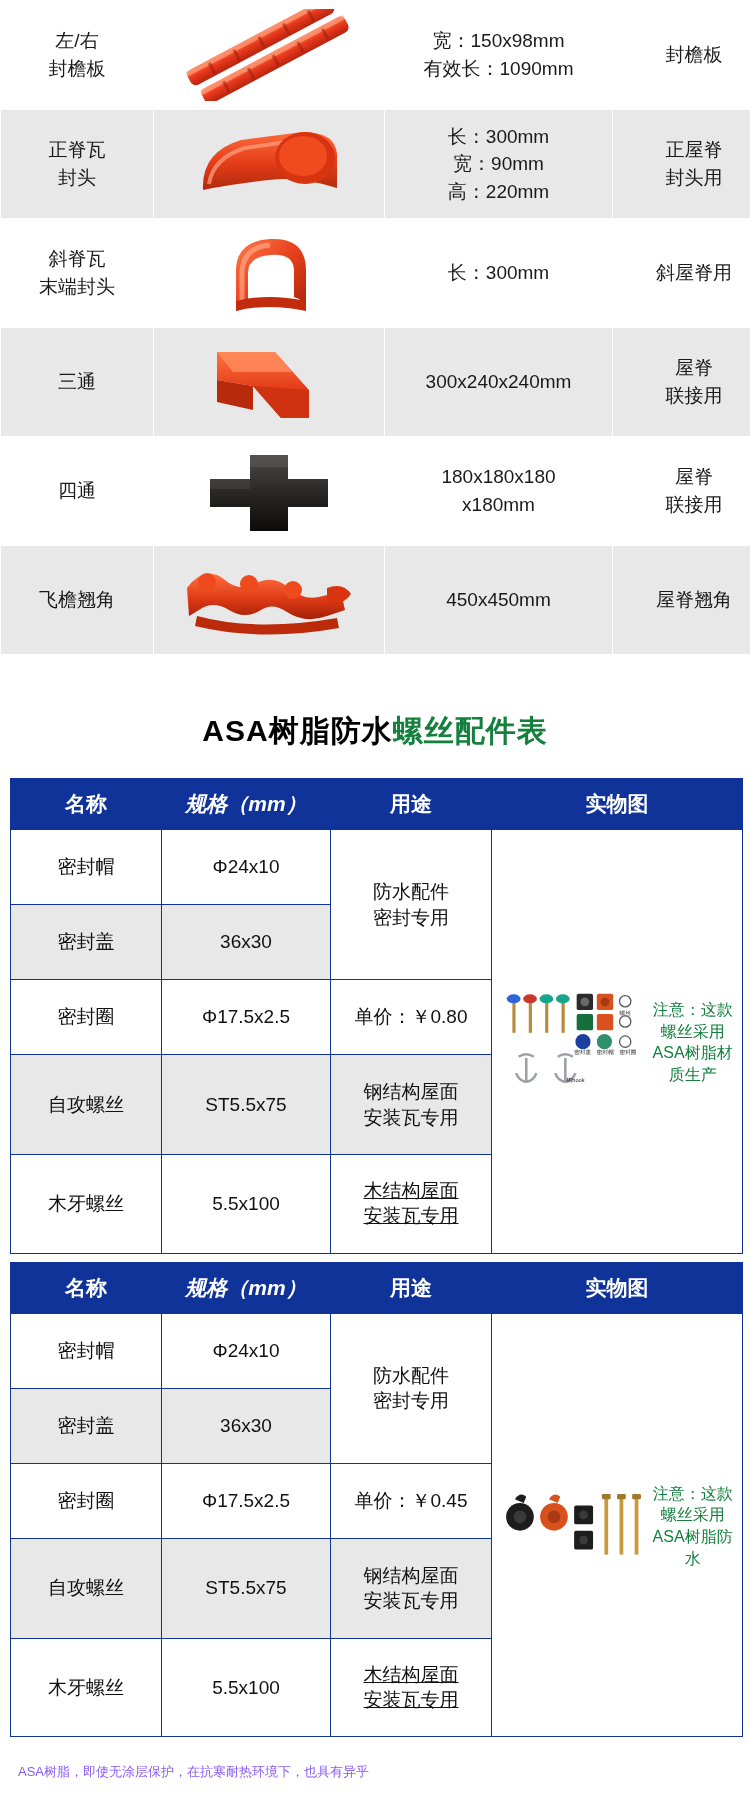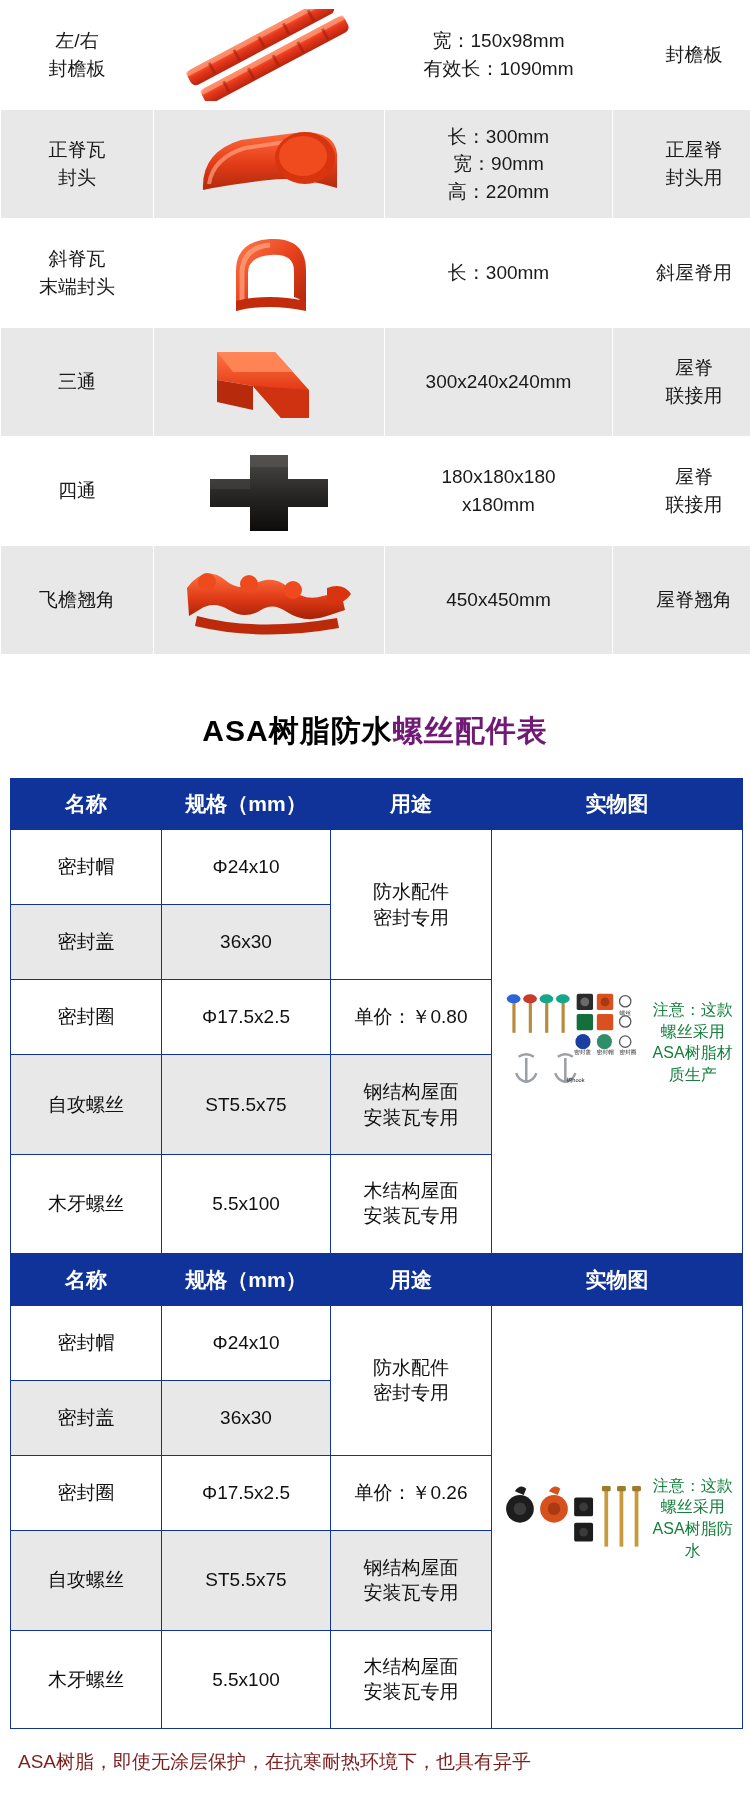--- a/index.html
+++ b/index.html
@@ -51,74 +51,74 @@
   }
 
   
   .section-title {
     text-align: center;
     font-size: 30px;
     font-weight: bold;
     letter-spacing: 1px;
     margin: 56px 0 26px 0;
   }
-  .section-title .hl { color: #701a75; }
+  .section-title .hl { color: #15803d; }
 
   
   .screw-wrap { padding: 0 10px; }
   .screw-table {
     border-collapse: collapse;
     width: 730px;
     table-layout: fixed;
-    margin: 0 auto;
+    margin: 8px auto;
   }
   .screw-table th {
     background: #10339a;
     color: #ffffff;
     font-size: 21px;
     font-weight: bold;
     padding: 11px 0;
     border: 1px solid #10339a;
   }
   .screw-table td {
     border: 1px solid #10339a;
     text-align: center;
     font-size: 19px;
     padding: 24px 4px;
     color: #111;
   }
   .screw-table tr.alt td { background: #e8e8e8; }
   .col-name { width: 150px; }
-  .col-spec { width: 168px; }
+  .col-spec { width: 168px; font-style: italic; }
   .col-use  { width: 160px; }
   .col-pic  { width: 250px; }
   .use-cell { font-size: 18px; line-height: 1.35; }
-  .use-small { font-size: 16px; line-height: 1.3; }
+  .use-small { font-size: 16px; line-height: 1.3; text-decoration: underline; }
   .price { color: #e8212a; font-size: 19px; white-space: nowrap; }
   .pic-cell { padding: 4px 6px; vertical-align: middle; }
   .note {
     color: #15803d;
     font-size: 16px;
     line-height: 1.35;
     text-align: center;
     margin-top: 2px;
   }
   .photo-box {
     width: 100%;
     display: flex;
     align-items: center;
     justify-content: center;
     flex-direction: row;
   }
 
   
   .para {
-    font-size: 19px;
+    font-size: 13px;
     line-height: 1.75;
-    color: #7f1d1d;
+    color: #8b5cf6;
     padding: 16px 18px 0 18px;
     text-align: justify;
   }
   .para p { margin: 0; }
 </style>
 </head>
 <body>
 
 <div class="page">
 
@@ -522,21 +522,21 @@
             </div>
           </td>
         </tr>
         <tr class="alt">
           <td>密封盖</td>
           <td>36x30</td>
         </tr>
         <tr>
           <td>密封圈</td>
           <td>Φ17.5x2.5</td>
-          <td class="price">单价：￥0.26</td>
+          <td class="price">单价：￥0.45</td>
         </tr>
         <tr class="alt">
           <td>自攻螺丝</td>
           <td>ST5.5x75</td>
           <td class="use-cell">
             <div class="cell-lines">
               <span>钢结构屋面</span>
               <span>安装瓦专用</span>
             </div>
           </td>

